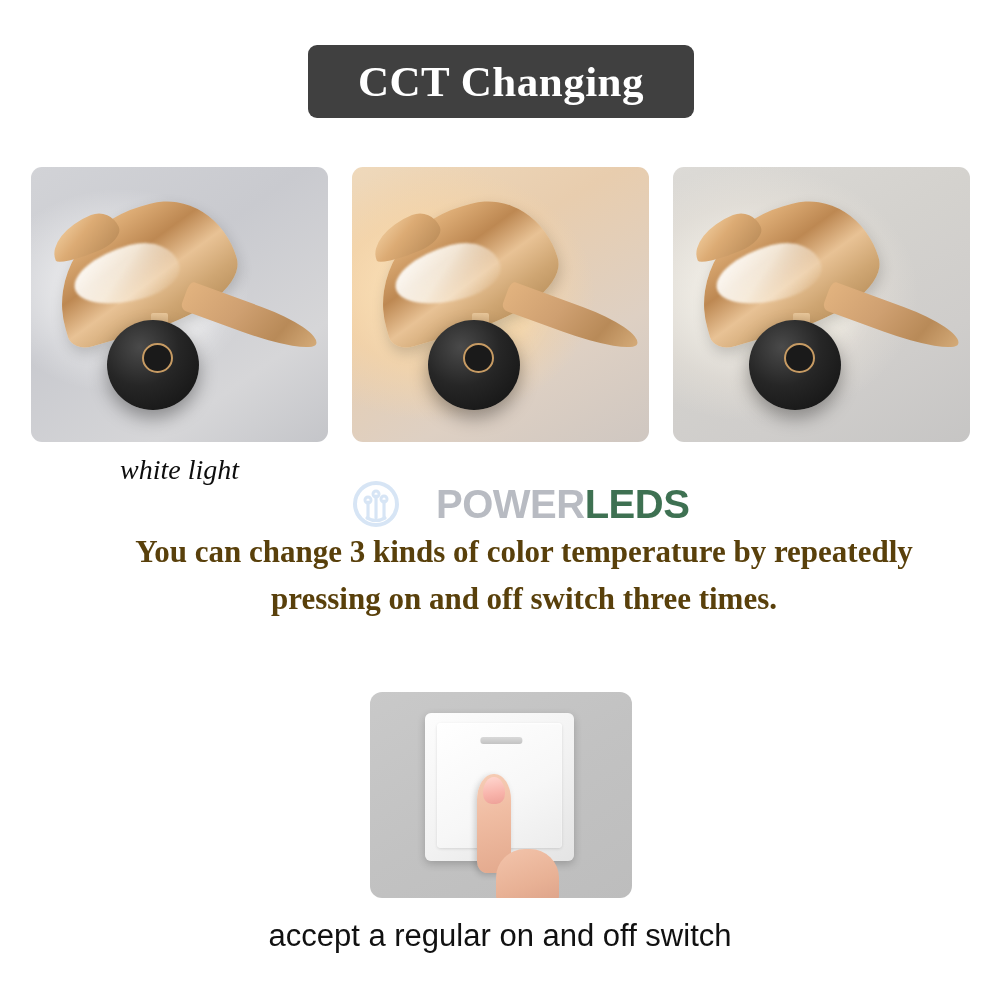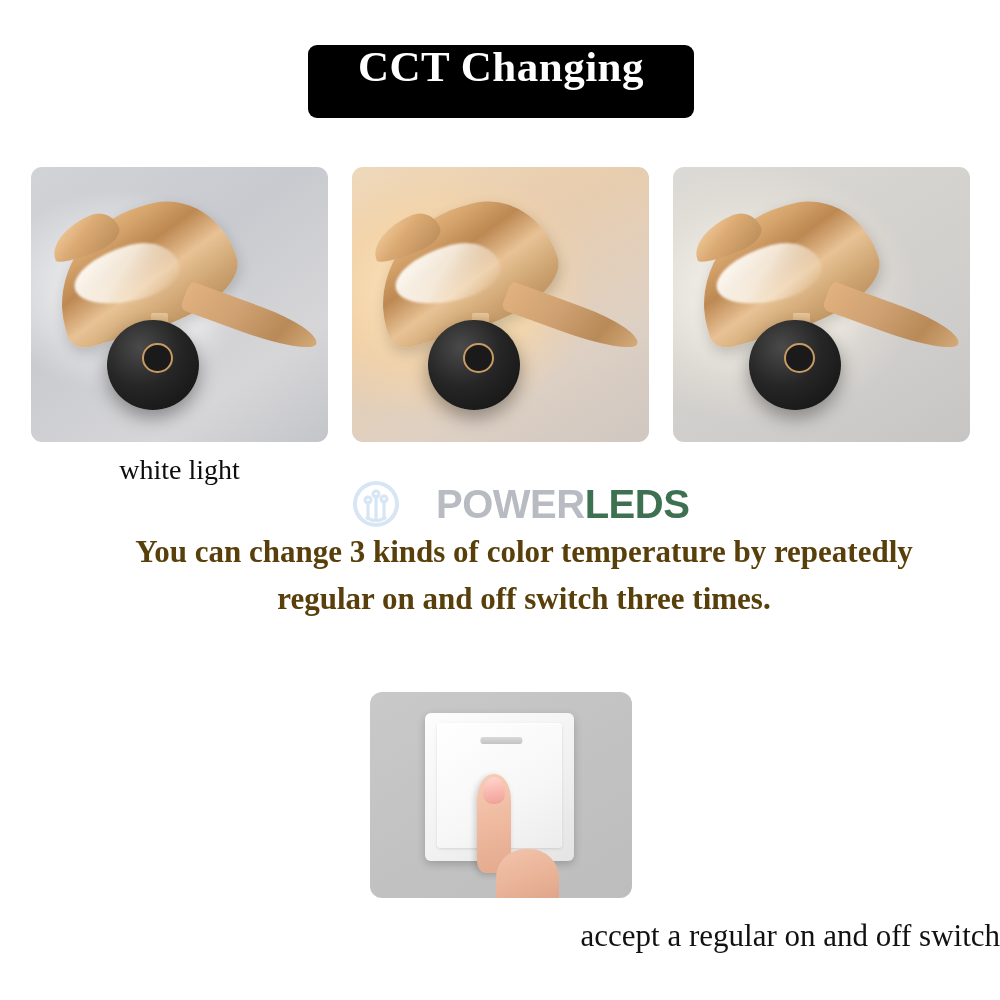--- a/index.html
+++ b/index.html
@@ -15,23 +15,24 @@
     font-family: "Liberation Serif", "DejaVu Serif", serif;
   }
 
   
   #title-badge {
     position: absolute;
     left: 308px;
     top: 45px;
     width: 386px;
     height: 73px;
-    background: #000000;
+    background: #404040;
     border-radius: 9px;
     display: flex;
+    align-items: center;
     justify-content: center;
   }
   #title-badge .title-text {
     color: #ffffff;
     font-family: "Liberation Serif", "DejaVu Serif", serif;
     font-weight: bold;
     font-size: 43px;
     letter-spacing: 0.5px;
     line-height: 1;
     white-space: nowrap;
@@ -167,20 +168,21 @@
 
   
   #label-row {
     position: absolute;
     left: 31px;
     top: 452px;
     width: 939px;
     height: 40px;
     display: flex;
     justify-content: space-between;
+    font-style: italic;
   }
   .photo-label {
     width: 297px;
     text-align: center;
     font-family: "Liberation Serif", "DejaVu Serif", serif;
     font-size: 28px;
     color: #0d0d0d;
     line-height: 36px;
     white-space: nowrap;
   }
@@ -298,22 +300,22 @@
     background: linear-gradient(160deg,#f3c4ab 0%, #e8b195 60%, #dca188 100%);
     border-radius: 46% 46% 20% 30% / 50% 50% 18% 18%;
   }
 
   
   #switch-caption {
     position: absolute;
     left: 0;
     top: 915px;
     width: 1000px;
-    text-align: right;
-    font-family: Liberation Serif, serif;
+    text-align: center;
+    font-family: Liberation Sans, sans-serif;
     font-size: 31px;
     color: #111111;
     line-height: 42px;
     white-space: nowrap;
   }
 </style>
 </head>
 <body>
 
 <div id="title-badge">
@@ -378,21 +380,21 @@
       <path d="M15 38 Q24 43 33 38" stroke="#cfe0f3" stroke-width="3.2" fill="none" stroke-linecap="round"></path>
     </svg>
   </span>
   <span class="wm-text">
     <span class="wm-power">POWER</span><span class="wm-leds">LEDS</span>
   </span>
 </div>
 
 <div id="body-text">
   <span class="line">You can change 3 kinds of color temperature by repeatedly</span>
-  <span class="line">regular on and off switch three times.</span>
+  <span class="line">pressing on and off switch three times.</span>
 </div>
 
 <div id="switch-card">
   <div class="switch-plate">
     <div class="switch-rocker">
       <div class="switch-indicator"></div>
     </div>
   </div>
   <div class="finger"></div>
   <div class="fingernail"></div>

